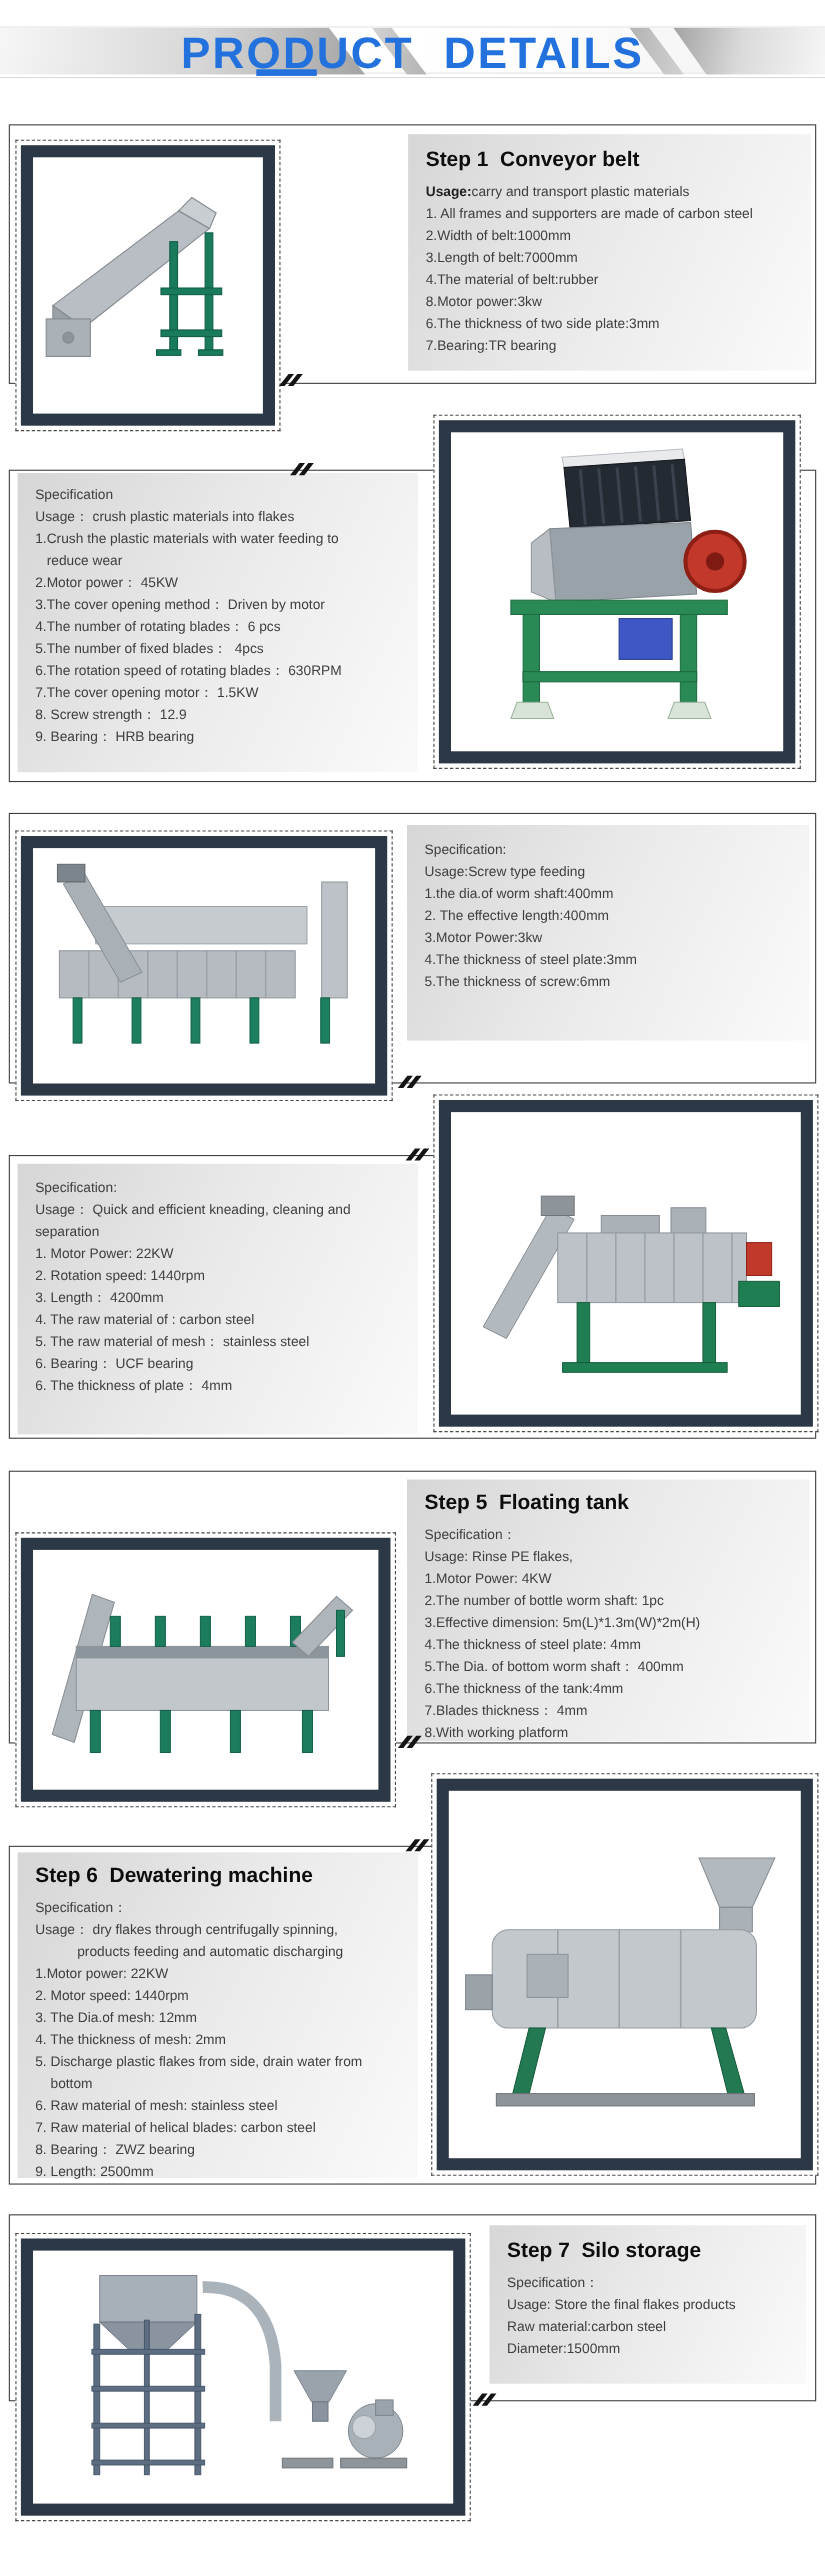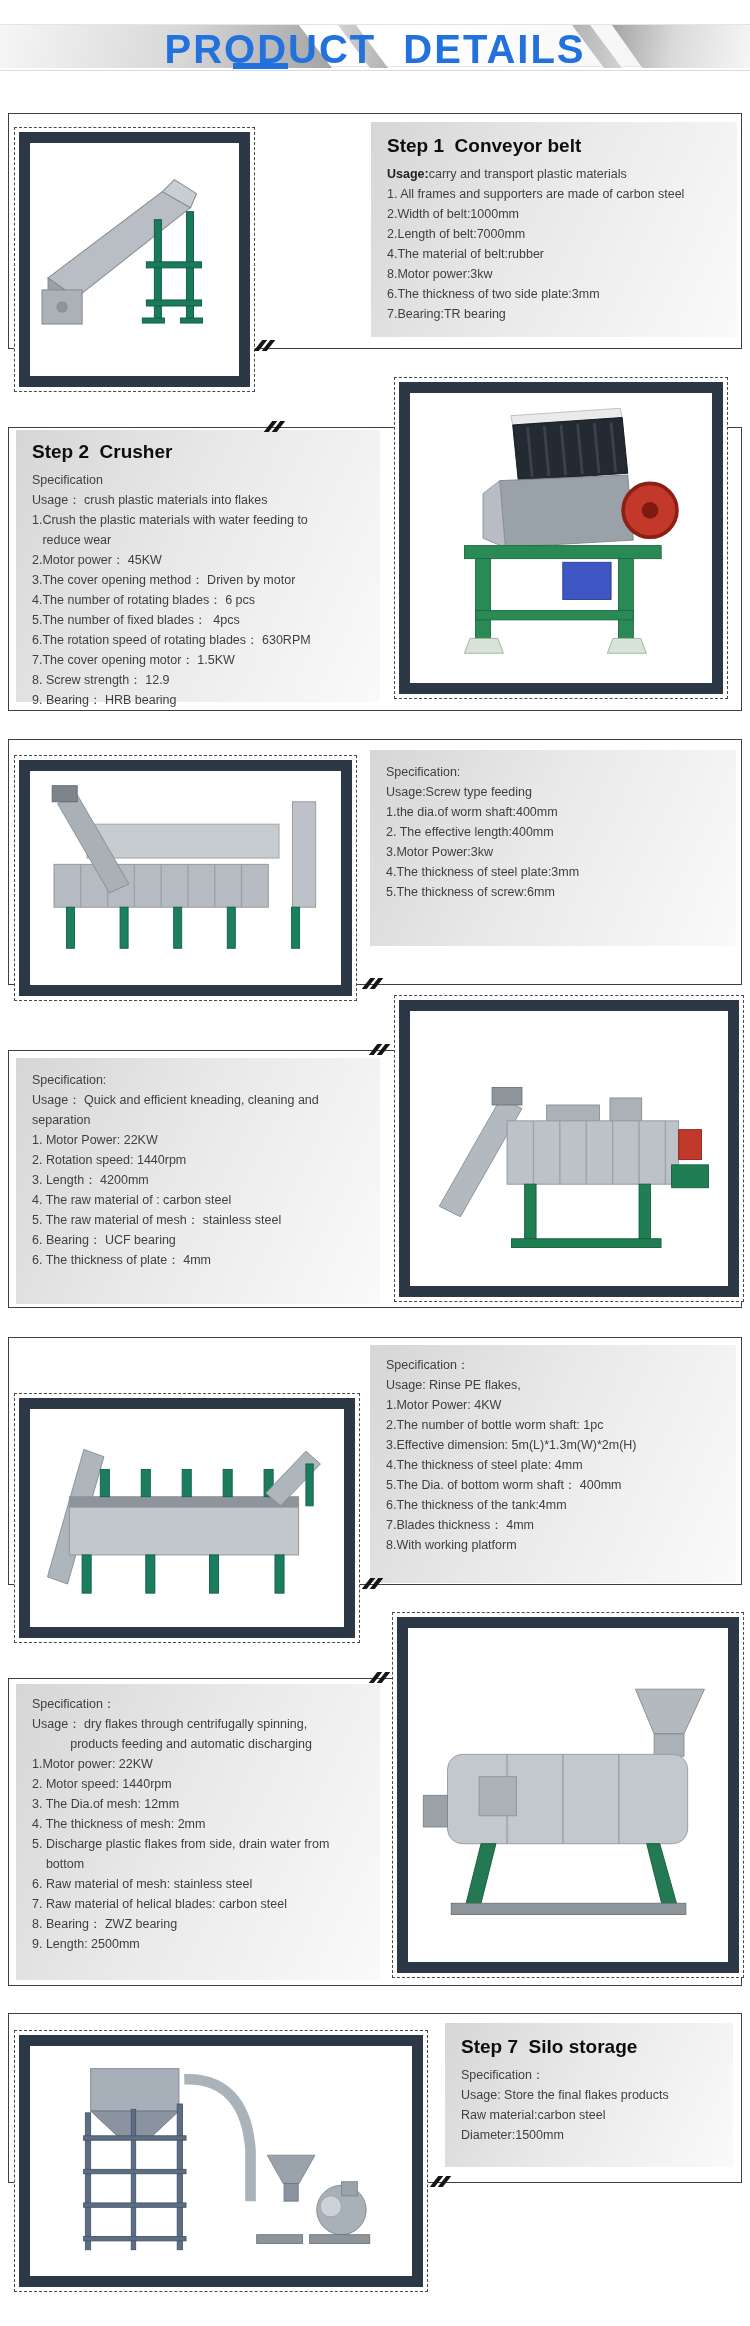--- a/index.html
+++ b/index.html
@@ -56,21 +56,21 @@
   <div class="hdr-hairline"></div>
 
   <div>
     <div class="outer" style="left:8px;top:113px;width:734px;height:236px;"></div>
     <div class="panel" style="left:371px;top:122px;width:366px;height:215px;">
       <h2 class="step-title">Step 1  Conveyor belt</h2>
       <div class="lines">
           <div class="spec-line"><b>Usage:</b>carry and transport plastic materials</div>
           <div class="spec-line">1. All frames and supporters are made of carbon steel</div>
           <div class="spec-line">2.Width of belt:1000mm</div>
-          <div class="spec-line">2.Length of belt:7000mm</div>
+          <div class="spec-line">3.Length of belt:7000mm</div>
           <div class="spec-line">4.The material of belt:rubber</div>
           <div class="spec-line">8.Motor power:3kw</div>
           <div class="spec-line">6.The thickness of two side plate:3mm</div>
           <div class="spec-line">7.Bearing:TR bearing</div>
         </div>
     </div>
     <div class="imgbox" style="left:14px;top:127px;width:241px;height:265px;">
       <div class="imgframe">
         <svg viewBox="0 0 200 220">
           <g stroke="#848b91" stroke-width="1">
@@ -93,21 +93,20 @@
     </div>
     <span class="slash" style="left:256px;top:340px;">
         <i></i>
         <i></i>
       </span>
   </div>
 
   <div>
     <div class="outer" style="left:8px;top:427px;width:734px;height:284px;"></div>
     <div class="panel" style="left:16px;top:430px;width:364px;height:272px;padding-top:10px;">
-      <h2 class="step-title">Step 2  Crusher</h2>
       <div class="lines">
           <div class="spec-line">Specification</div>
           <div class="spec-line">Usage： crush plastic materials into flakes</div>
           <div class="spec-line">1.Crush the plastic materials with water feeding to</div>
           <div class="spec-line">   reduce wear</div>
           <div class="spec-line">2.Motor power： 45KW</div>
           <div class="spec-line">3.The cover opening method： Driven by motor</div>
           <div class="spec-line">4.The number of rotating blades： 6 pcs</div>
           <div class="spec-line">5.The number of fixed blades：  4pcs</div>
           <div class="spec-line">6.The rotation speed of rotating blades： 630RPM</div>
@@ -219,20 +218,21 @@
     </div>
     <span class="slash" style="left:371px;top:1044px;">
         <i></i>
         <i></i>
       </span>
   </div>
 
   <div>
     <div class="outer" style="left:8px;top:1337px;width:734px;height:248px;"></div>
     <div class="panel" style="left:370px;top:1345px;width:366px;height:238px;padding-top:10px;">
+      <h2 class="step-title">Step 5  Floating tank</h2>
       <div class="lines">
           <div class="spec-line">Specification：</div>
           <div class="spec-line">Usage: Rinse PE flakes,</div>
           <div class="spec-line">1.Motor Power: 4KW</div>
           <div class="spec-line">2.The number of bottle worm shaft: 1pc</div>
           <div class="spec-line">3.Effective dimension: 5m(L)*1.3m(W)*2m(H)</div>
           <div class="spec-line">4.The thickness of steel plate: 4mm</div>
           <div class="spec-line">5.The Dia. of bottom worm shaft： 400mm</div>
           <div class="spec-line">6.The thickness of the tank:4mm</div>
           <div class="spec-line">7.Blades thickness： 4mm</div>
@@ -265,20 +265,21 @@
     </div>
     <span class="slash" style="left:364px;top:1578px;">
         <i></i>
         <i></i>
       </span>
   </div>
 
   <div>
     <div class="outer" style="left:8px;top:1678px;width:734px;height:308px;"></div>
     <div class="panel" style="left:16px;top:1684px;width:364px;height:296px;padding-top:10px;">
+      <h2 class="step-title">Step 6  Dewatering machine</h2>
       <div class="lines">
           <div class="spec-line">Specification：</div>
           <div class="spec-line">Usage： dry flakes through centrifugally spinning,</div>
           <div class="spec-line">           products feeding and automatic discharging</div>
           <div class="spec-line">1.Motor power: 22KW</div>
           <div class="spec-line">2. Motor speed: 1440rpm</div>
           <div class="spec-line">3. The Dia.of mesh: 12mm</div>
           <div class="spec-line">4. The thickness of mesh: 2mm</div>
           <div class="spec-line">5. Discharge plastic flakes from side, drain water from</div>
           <div class="spec-line">    bottom</div>

